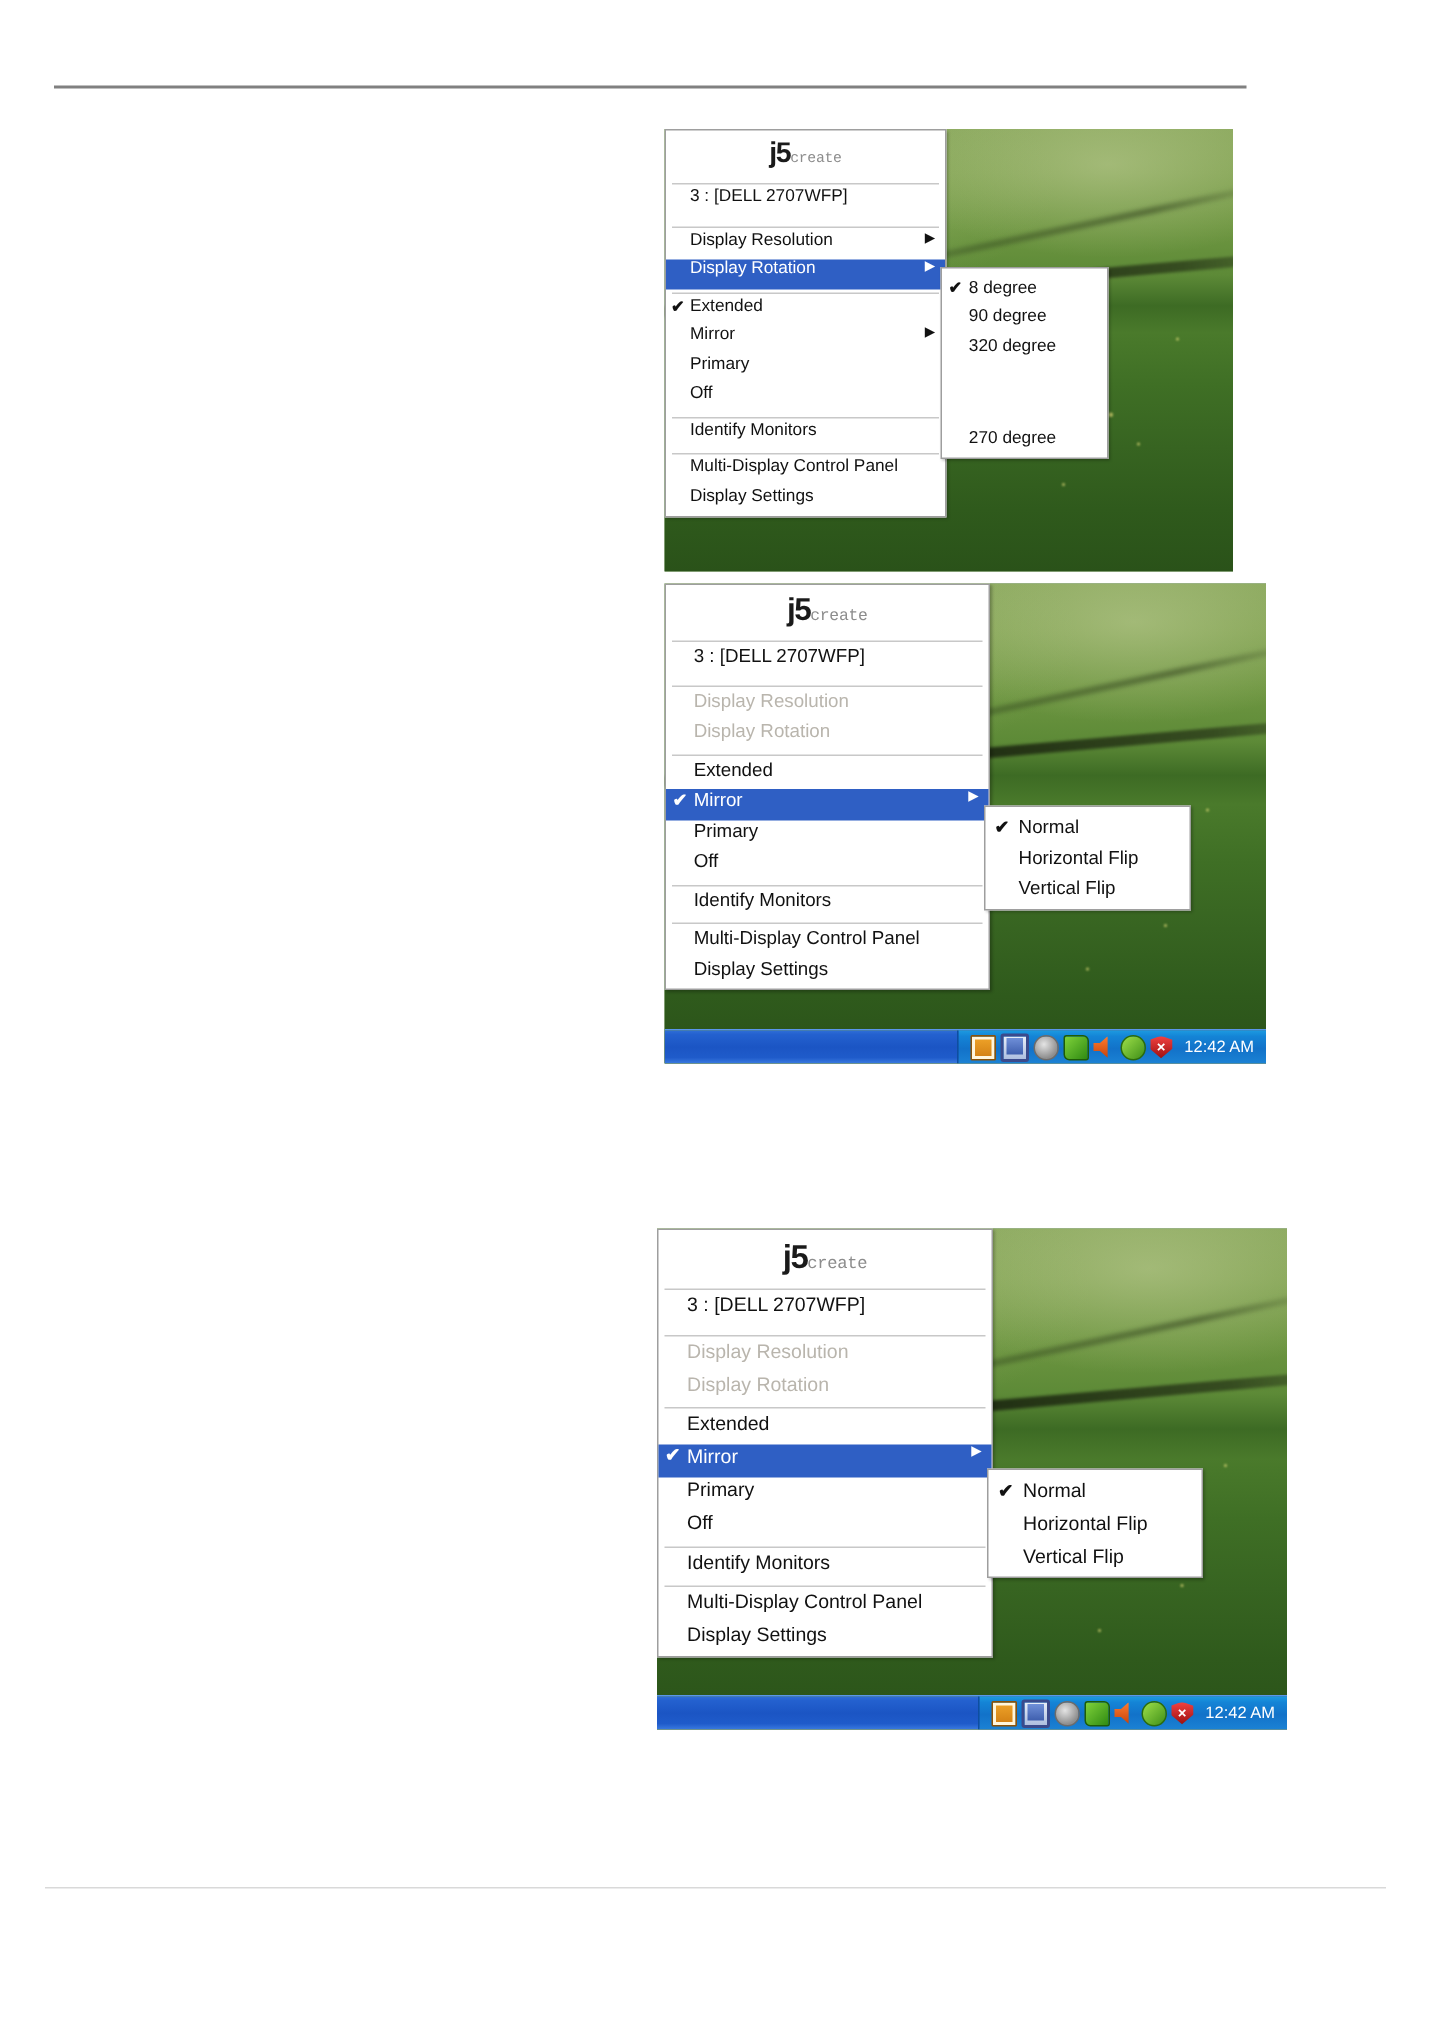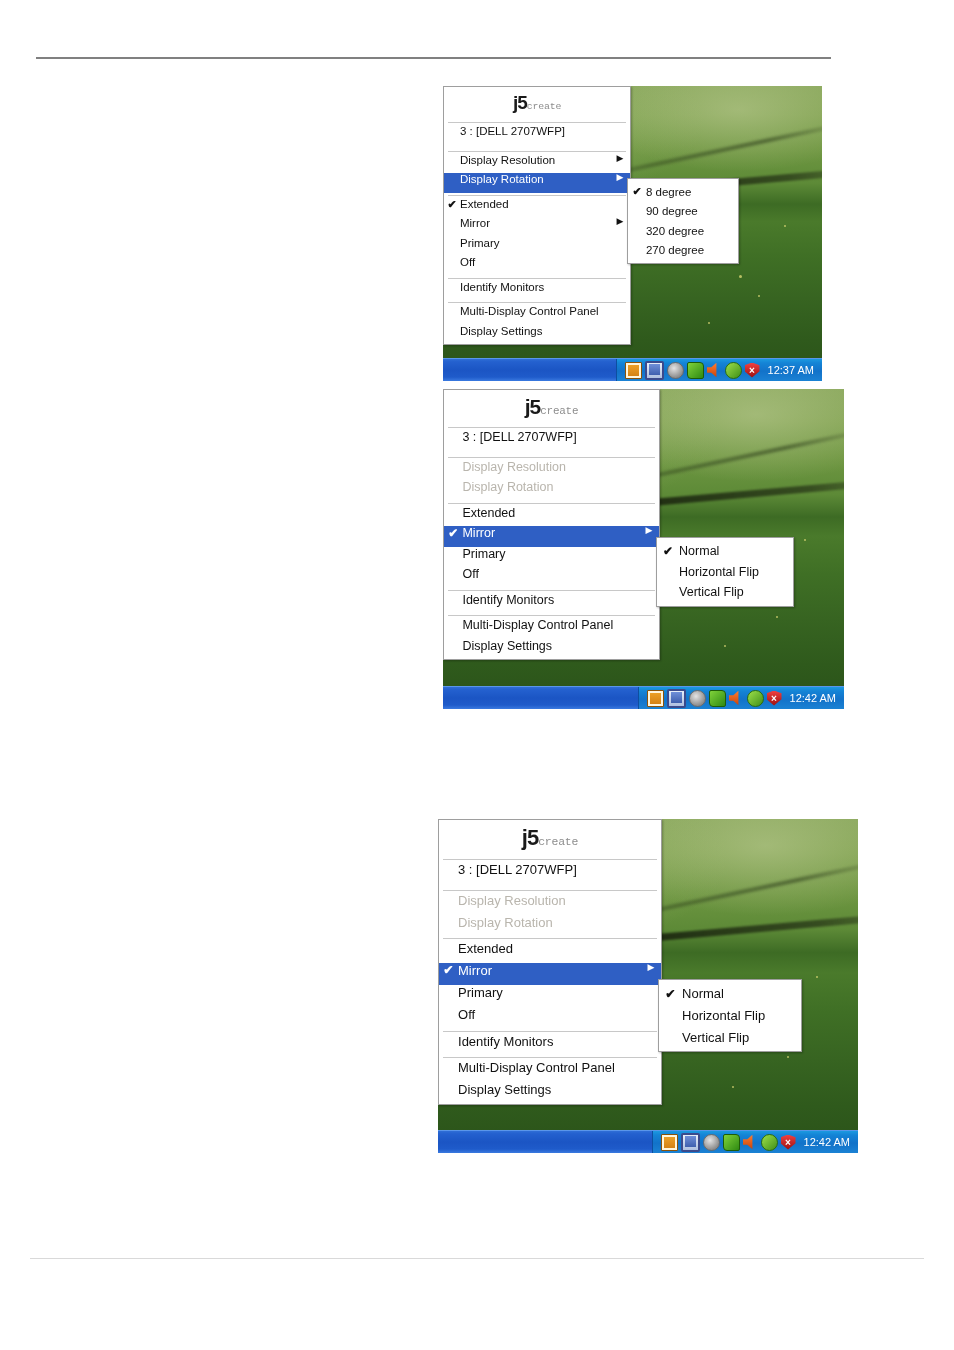--- a/index.html
+++ b/index.html
@@ -281,32 +281,20 @@
     <div class="shot" style="left: 443px; top: 86px; width: 379px; height: 295px;">
       <div class="desktop">
         <div class="hedge"></div>
         <div class="hedge2"></div>
         <div class="fleck" style="left: 78%; top: 64%; width: 3px; height: 3px;"></div>
         <div class="fleck" style="left: 83%; top: 71%; width: 2px; height: 2px;"></div>
         <div class="fleck" style="left: 62%; top: 55%; width: 2px; height: 2px;"></div>
         <div class="fleck" style="left: 90%; top: 47%; width: 2px; height: 2px;"></div>
         <div class="fleck" style="left: 70%; top: 80%; width: 2px; height: 2px;"></div>
       </div>
-      <div class="taskbar">
-        <div class="tray">
-          <div class="tico ic-net"></div>
-          <div class="tico ic-disp"></div>
-          <div class="tico ic-spk-gray"></div>
-          <div class="tico ic-green"></div>
-          <div class="tico ic-vol"></div>
-          <div class="tico ic-nv"></div>
-          <div class="tico ic-shield"></div>
-          <div class="clock">12:37 AM</div>
-        </div>
-      </div>
       <div class="menu" style="left: 0px; top: 0px; width: 188px; font-size: 11.5px;">
         <div class="menu-logo"><span class="j5" style="font-size: 19px;">j5</span><span class="create" style="font-size: 9.88px;">create</span></div>
         <div class="menu-sep"></div>
         <div class="mi header-item" style="height: 23.5px; padding-left: 15.98px;">
           <span class="label">3 : [DELL 2707WFP]</span>
         </div>
         <div class="menu-sep"></div>
         <div class="mi" style="height: 19.5px; padding-right: 4px;">
           <span class="check" style="width: 15.98px; font-size: 10.925px;"></span>
           <span class="label">Display Resolution</span>
@@ -362,21 +350,21 @@
           <span class="label">8 degree</span>
         </div>
         <div class="smi" style="height: 19.5px; text-align: right;">
           <span class="check" style="width: 17.92px; font-size: 10.925px;"></span>
           <span class="label">90 degree</span>
         </div>
         <div class="smi" style="height: 19.5px;">
           <span class="check" style="width: 17.92px; font-size: 10.925px;"></span>
           <span class="label">320 degree</span>
         </div>
-        <div class="smi" style="height: 19.5px;">
+        <div class="smi" style="height: 19.5px; margin-top: 42px;">
           <span class="check" style="width: 17.92px; font-size: 10.925px;"></span>
           <span class="label">270 degree</span>
         </div>
       </div>
     </div>
     <div class="shot" style="left: 443px; top: 389px; width: 401px; height: 320px;">
       <div class="desktop">
         <div class="hedge"></div>
         <div class="hedge2"></div>
         <div class="fleck" style="left: 78%; top: 64%; width: 3px; height: 3px;"></div>

